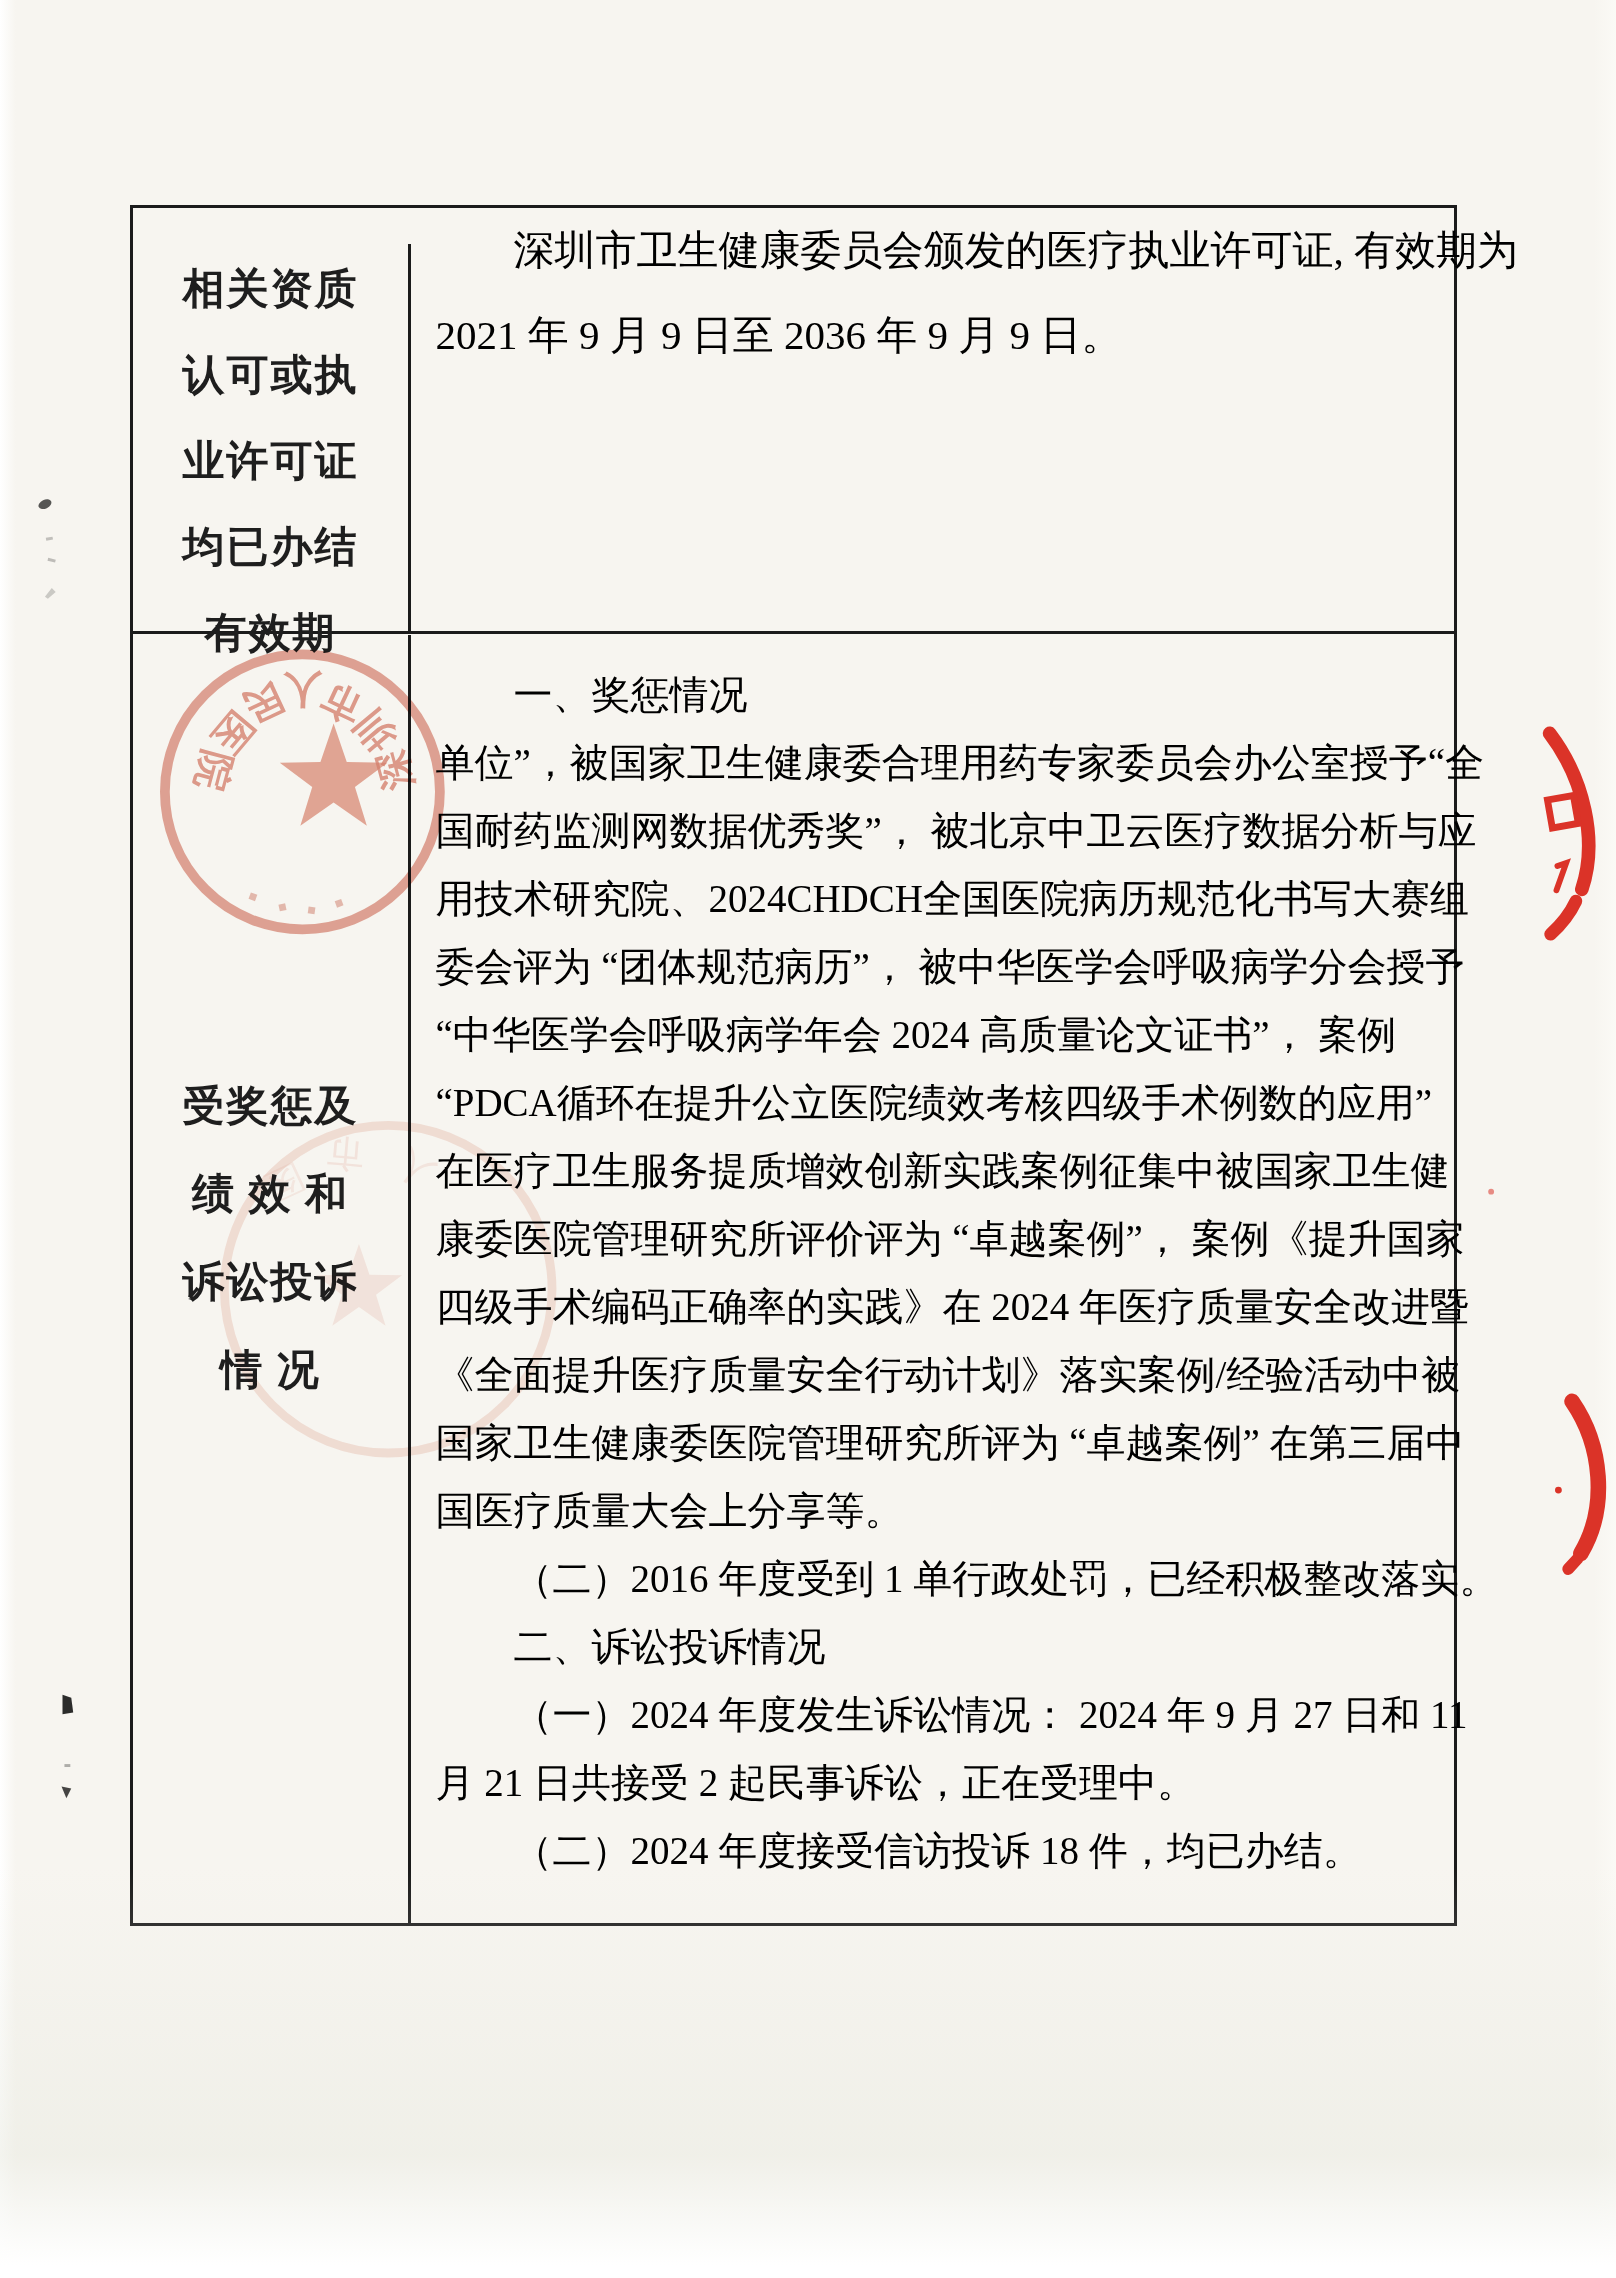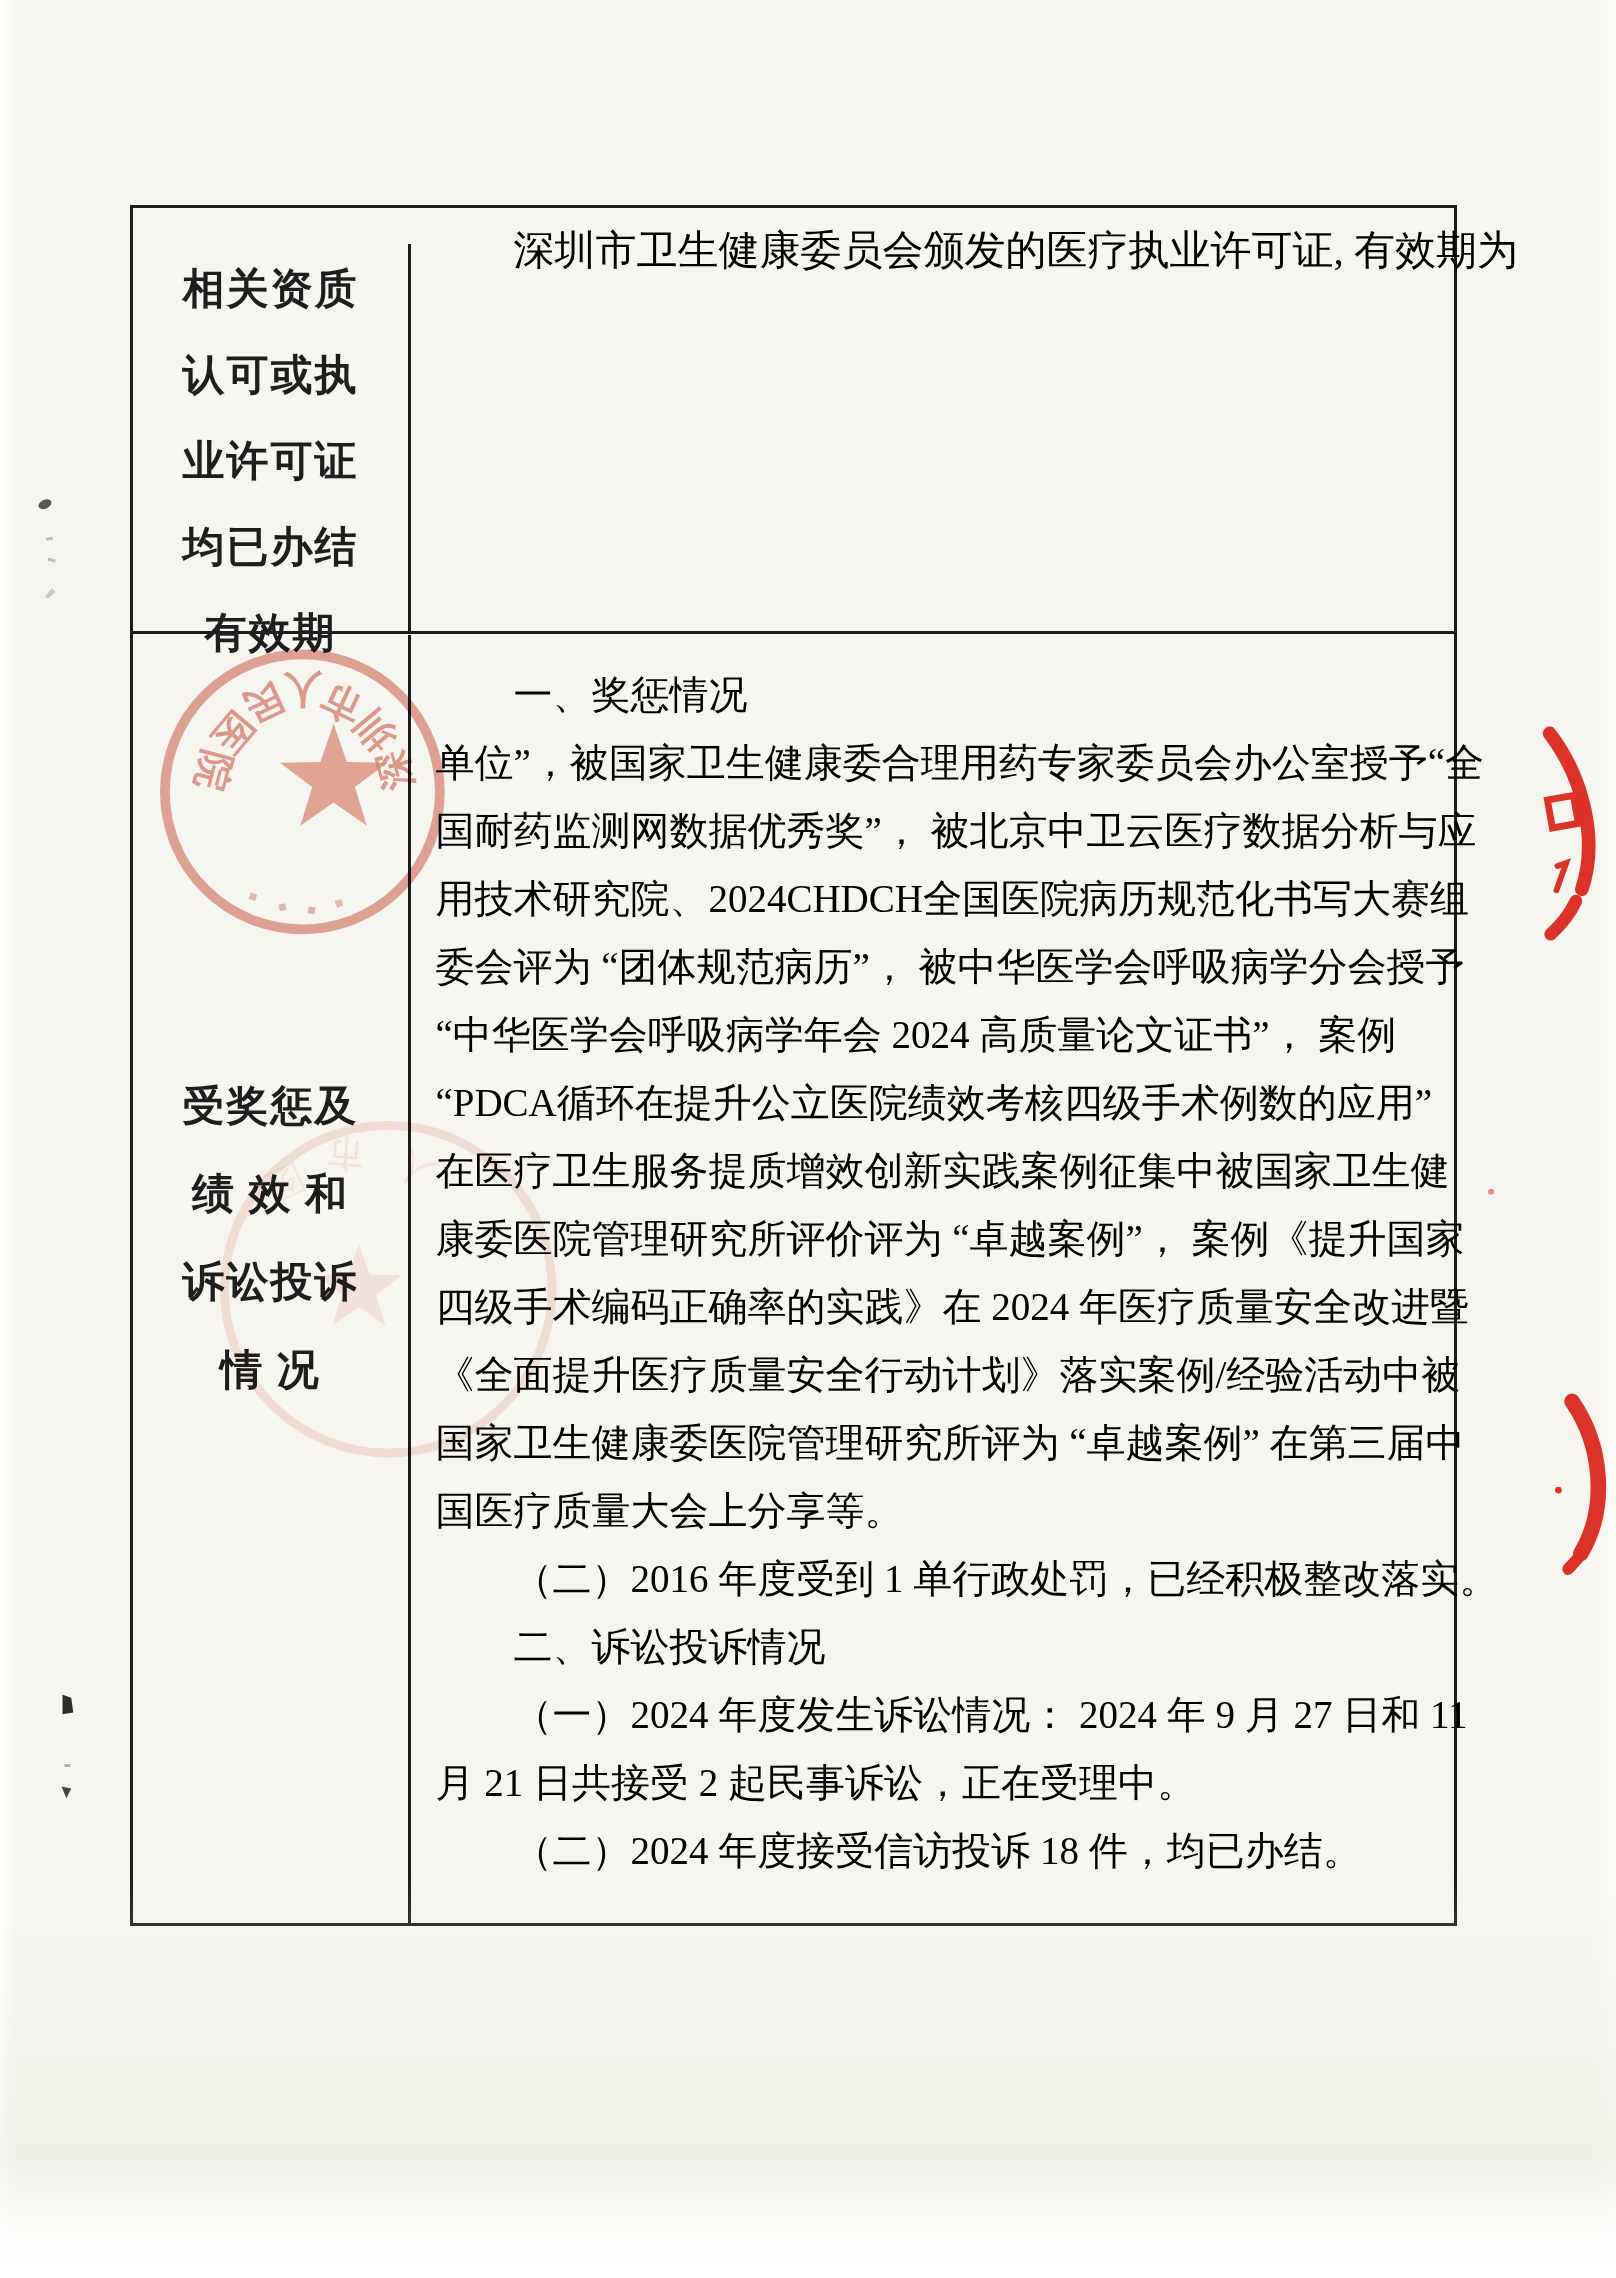--- a/index.html
+++ b/index.html
@@ -51,20 +51,21 @@
   <section class="row row-1">
     <div class="label-cell">
       <div class="lbl-line">相关资质</div>
       <div class="lbl-line">认可或执</div>
       <div class="lbl-line">业许可证</div>
       <div class="lbl-line">均已办结</div>
       <div class="lbl-line">有效期</div>
     </div>
     <div class="content-cell">
       <div class="txt-line ind">深圳市卫生健康委员会颁发的医疗执业许可证, 有效期为</div>
+      <div class="txt-line">2021 年 9 月 9 日至 2036 年 9 月 9 日。</div>
     </div>
   </section>
 
   <section class="row row-2">
     <div class="label-cell">
       <div class="lbl-line">受奖惩及</div>
       <div class="lbl-line">绩 效 和</div>
       <div class="lbl-line">诉讼投诉</div>
       <div class="lbl-line">情 况</div>
     </div>

